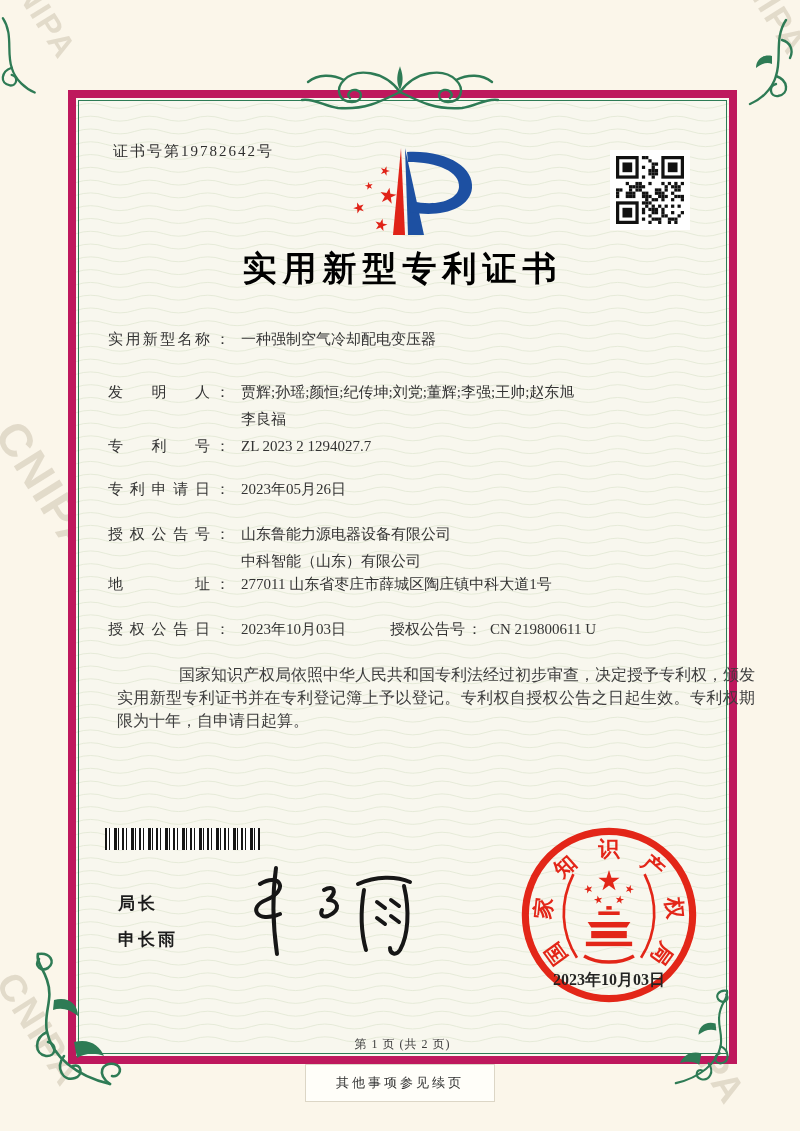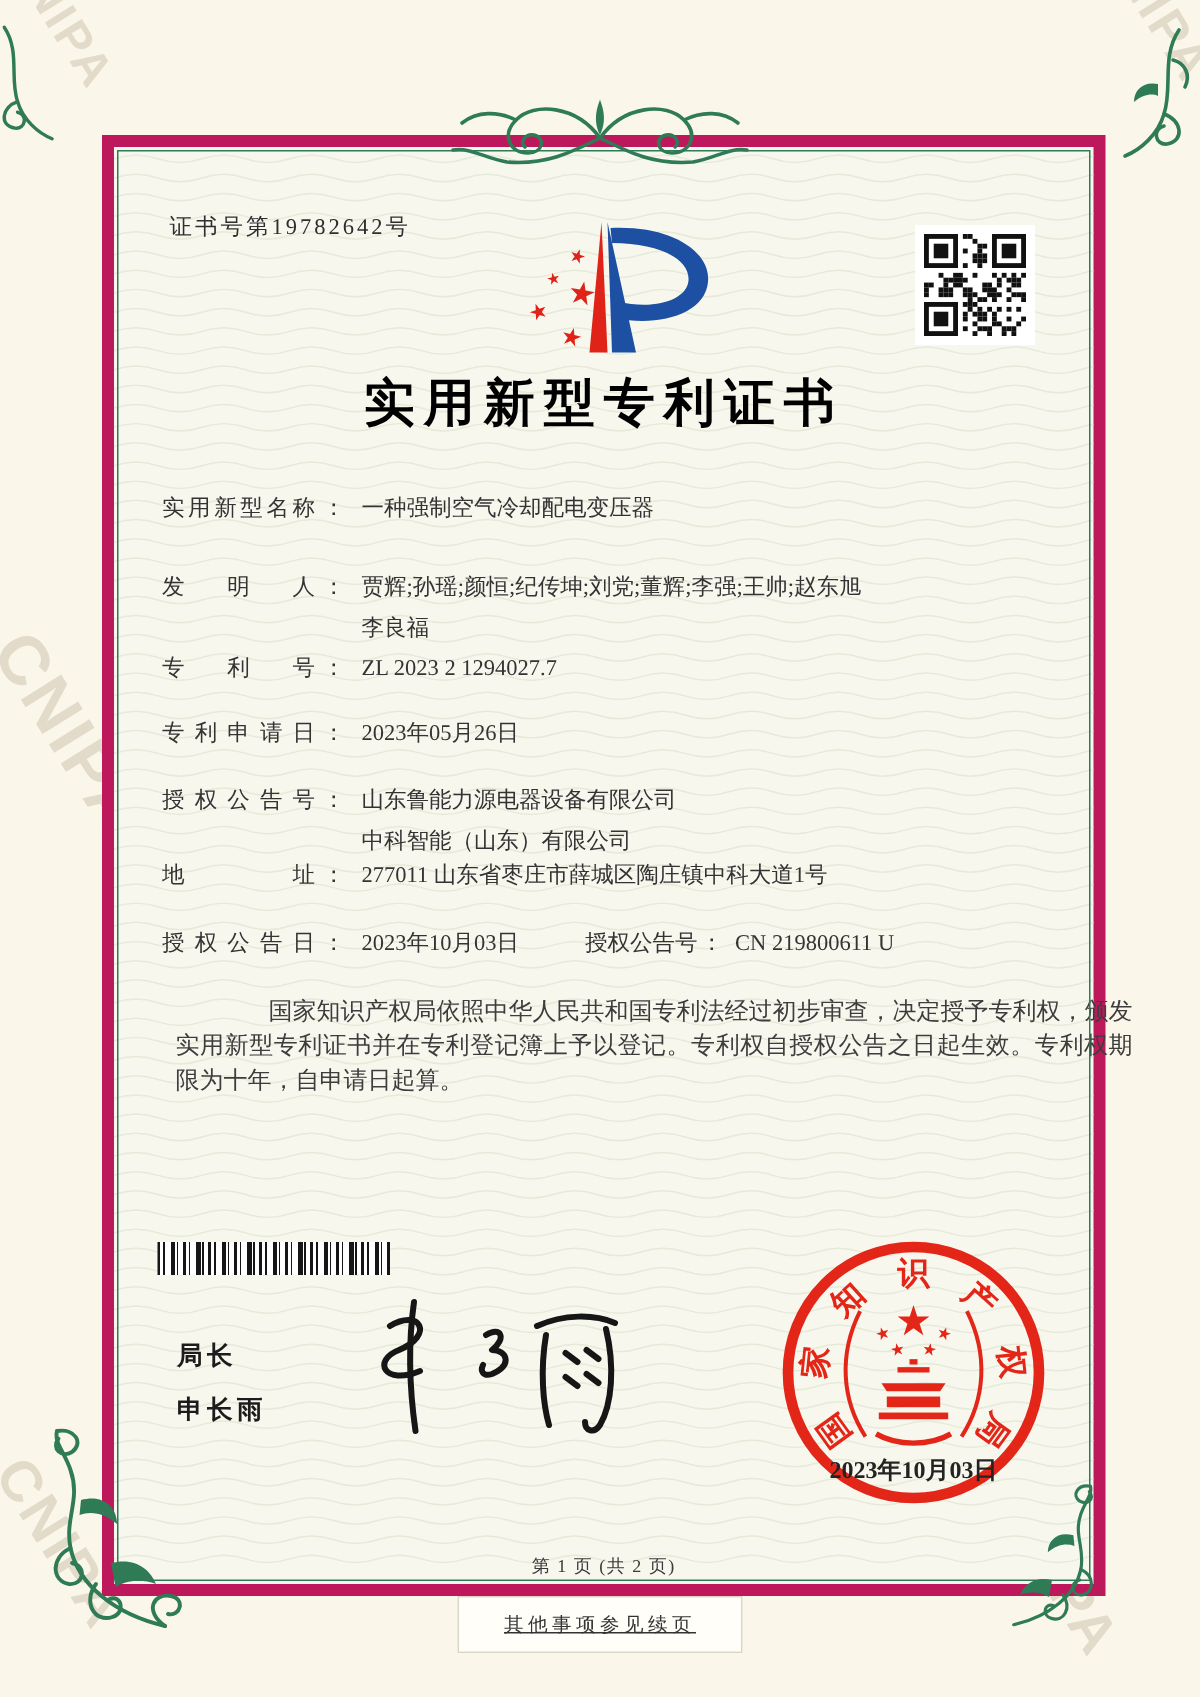--- a/index.html
+++ b/index.html
@@ -46,21 +46,21 @@
             font-family:"Liberation Sans","DejaVu Sans",sans-serif;letter-spacing:3px;}
   .sig{position:absolute;left:170px;top:758px;width:180px;height:106px;}
 
   .seal{position:absolute;left:444px;top:728px;width:178px;height:178px;opacity:.94;}
 
   .page-info{position:absolute;left:0;top:938px;width:100%;text-align:center;
              font-size:12px;color:#3a3a3a;letter-spacing:1px;}
 
   .cont-box{position:absolute;left:50%;top:1064px;transform:translateX(-50%);
             background:rgba(255,255,252,.85);border:1px solid #dcd6c6;
-            padding:9px 30px;font-size:13px;color:#333;letter-spacing:3px;white-space:nowrap;text-decoration:underline;}
+            padding:9px 30px;font-size:13px;color:#333;letter-spacing:3px;white-space:nowrap;}
 
   .orn{position:absolute;pointer-events:none;}
 </style>
 </head>
 <body>
 
 <div class="page">
 
   <svg width="0" height="0" style="position:absolute" aria-hidden="true">
     <defs>

